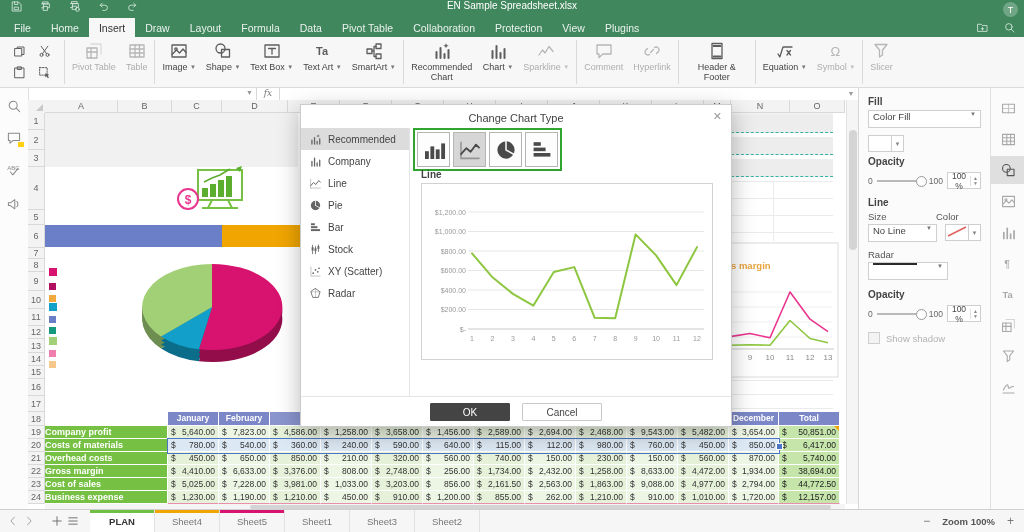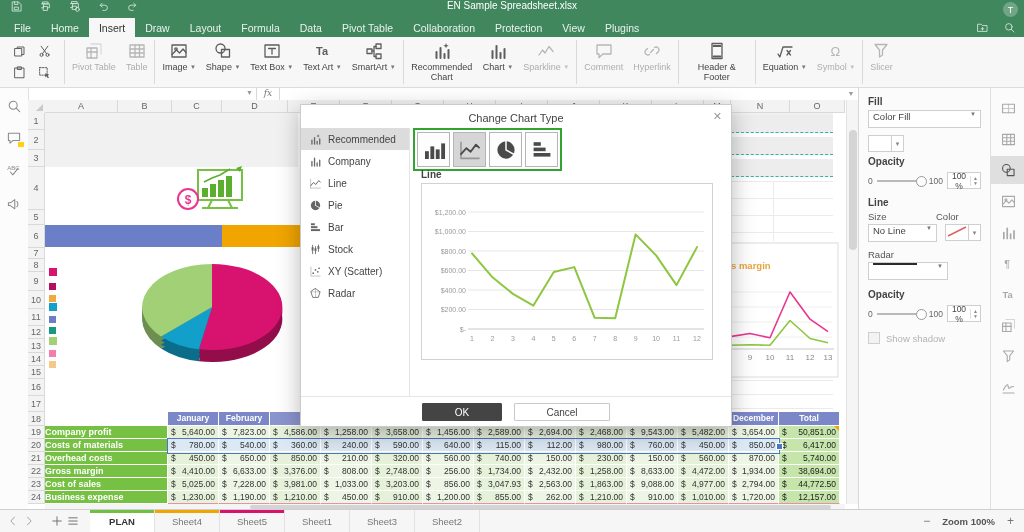--- a/index.html
+++ b/index.html
@@ -109,21 +109,21 @@
 .dsi.sel{background:#dcdcdc}
 .dlg-typebox{position:absolute;left:112px;top:23px;border:2px solid #30a330;display:flex;gap:3px;padding:2px;background:#fff}
 .tpb{width:31px;height:33px;border:1px solid #b5b5b5;background:#fdfdfd;display:flex;align-items:center;justify-content:center;color:#4a4a4a}
 .tpb.sel{background:#d6d6d6}
 .tpb span{width:24px;height:24px}
 .dlg-section{position:absolute;left:120px;top:64px;font-weight:bold;font-size:10px;color:#444}
 .dlg-chart{position:absolute;left:120px;top:78px;width:290px;height:175px;border:1px solid #d2d2d2}
 .dlg-chart-title{position:absolute;left:0;right:0;top:5px;text-align:center;color:#2aa4d1;font-weight:bold;font-size:10.5px}
 .dlg-footer{position:absolute;left:0;right:0;top:291px;border-top:1px solid #e5e5e5;display:flex;justify-content:center;gap:12px;padding-top:6px}
 .btn-ok{width:80px;height:18px;background:#444;color:#fff;border:1px solid #444;font-size:10px;font-family:inherit;border-radius:1px}
-.btn-cancel{width:96px;height:18px;background:#fff;color:#444;border:1px solid #c8c8c8;font-size:10px;font-family:inherit;border-radius:1px}
+.btn-cancel{width:80px;height:18px;background:#fff;color:#444;border:1px solid #c8c8c8;font-size:10px;font-family:inherit;border-radius:1px}
 svg{display:block}
 #ov{position:absolute;left:0;top:0;z-index:3;pointer-events:none}
 </style>
 </head>
 <body>
 
 <div class="titlebar">
   <div class="tb-icons" id="tb-icons">
       <span>
         <svg width="13" height="13" viewBox="0 0 20 20" fill="none" stroke="currentColor" stroke-width="1.3" stroke-linecap="round" stroke-linejoin="round">
@@ -740,21 +740,21 @@
     <div class="tcell" style="left:344px;top:378px;width:51px;height:13px;background:#e6f1da;">
       <span>$</span>
       <span>3,203.00</span>
     </div>
     <div class="tcell" style="left:395px;top:378px;width:51px;height:13px;background:#edf5e5;">
       <span>$</span>
       <span>856.00</span>
     </div>
     <div class="tcell" style="left:446px;top:378px;width:51px;height:13px;background:#e6f1da;">
       <span>$</span>
-      <span>3,047.93</span>
+      <span>2,161.50</span>
     </div>
     <div class="tcell" style="left:497px;top:378px;width:51px;height:13px;background:#edf5e5;">
       <span>$</span>
       <span>2,563.00</span>
     </div>
     <div class="tcell" style="left:548px;top:378px;width:51px;height:13px;background:#e6f1da;">
       <span>$</span>
       <span>1,863.00</span>
     </div>
     <div class="tcell" style="left:599px;top:378px;width:51px;height:13px;background:#edf5e5;">

